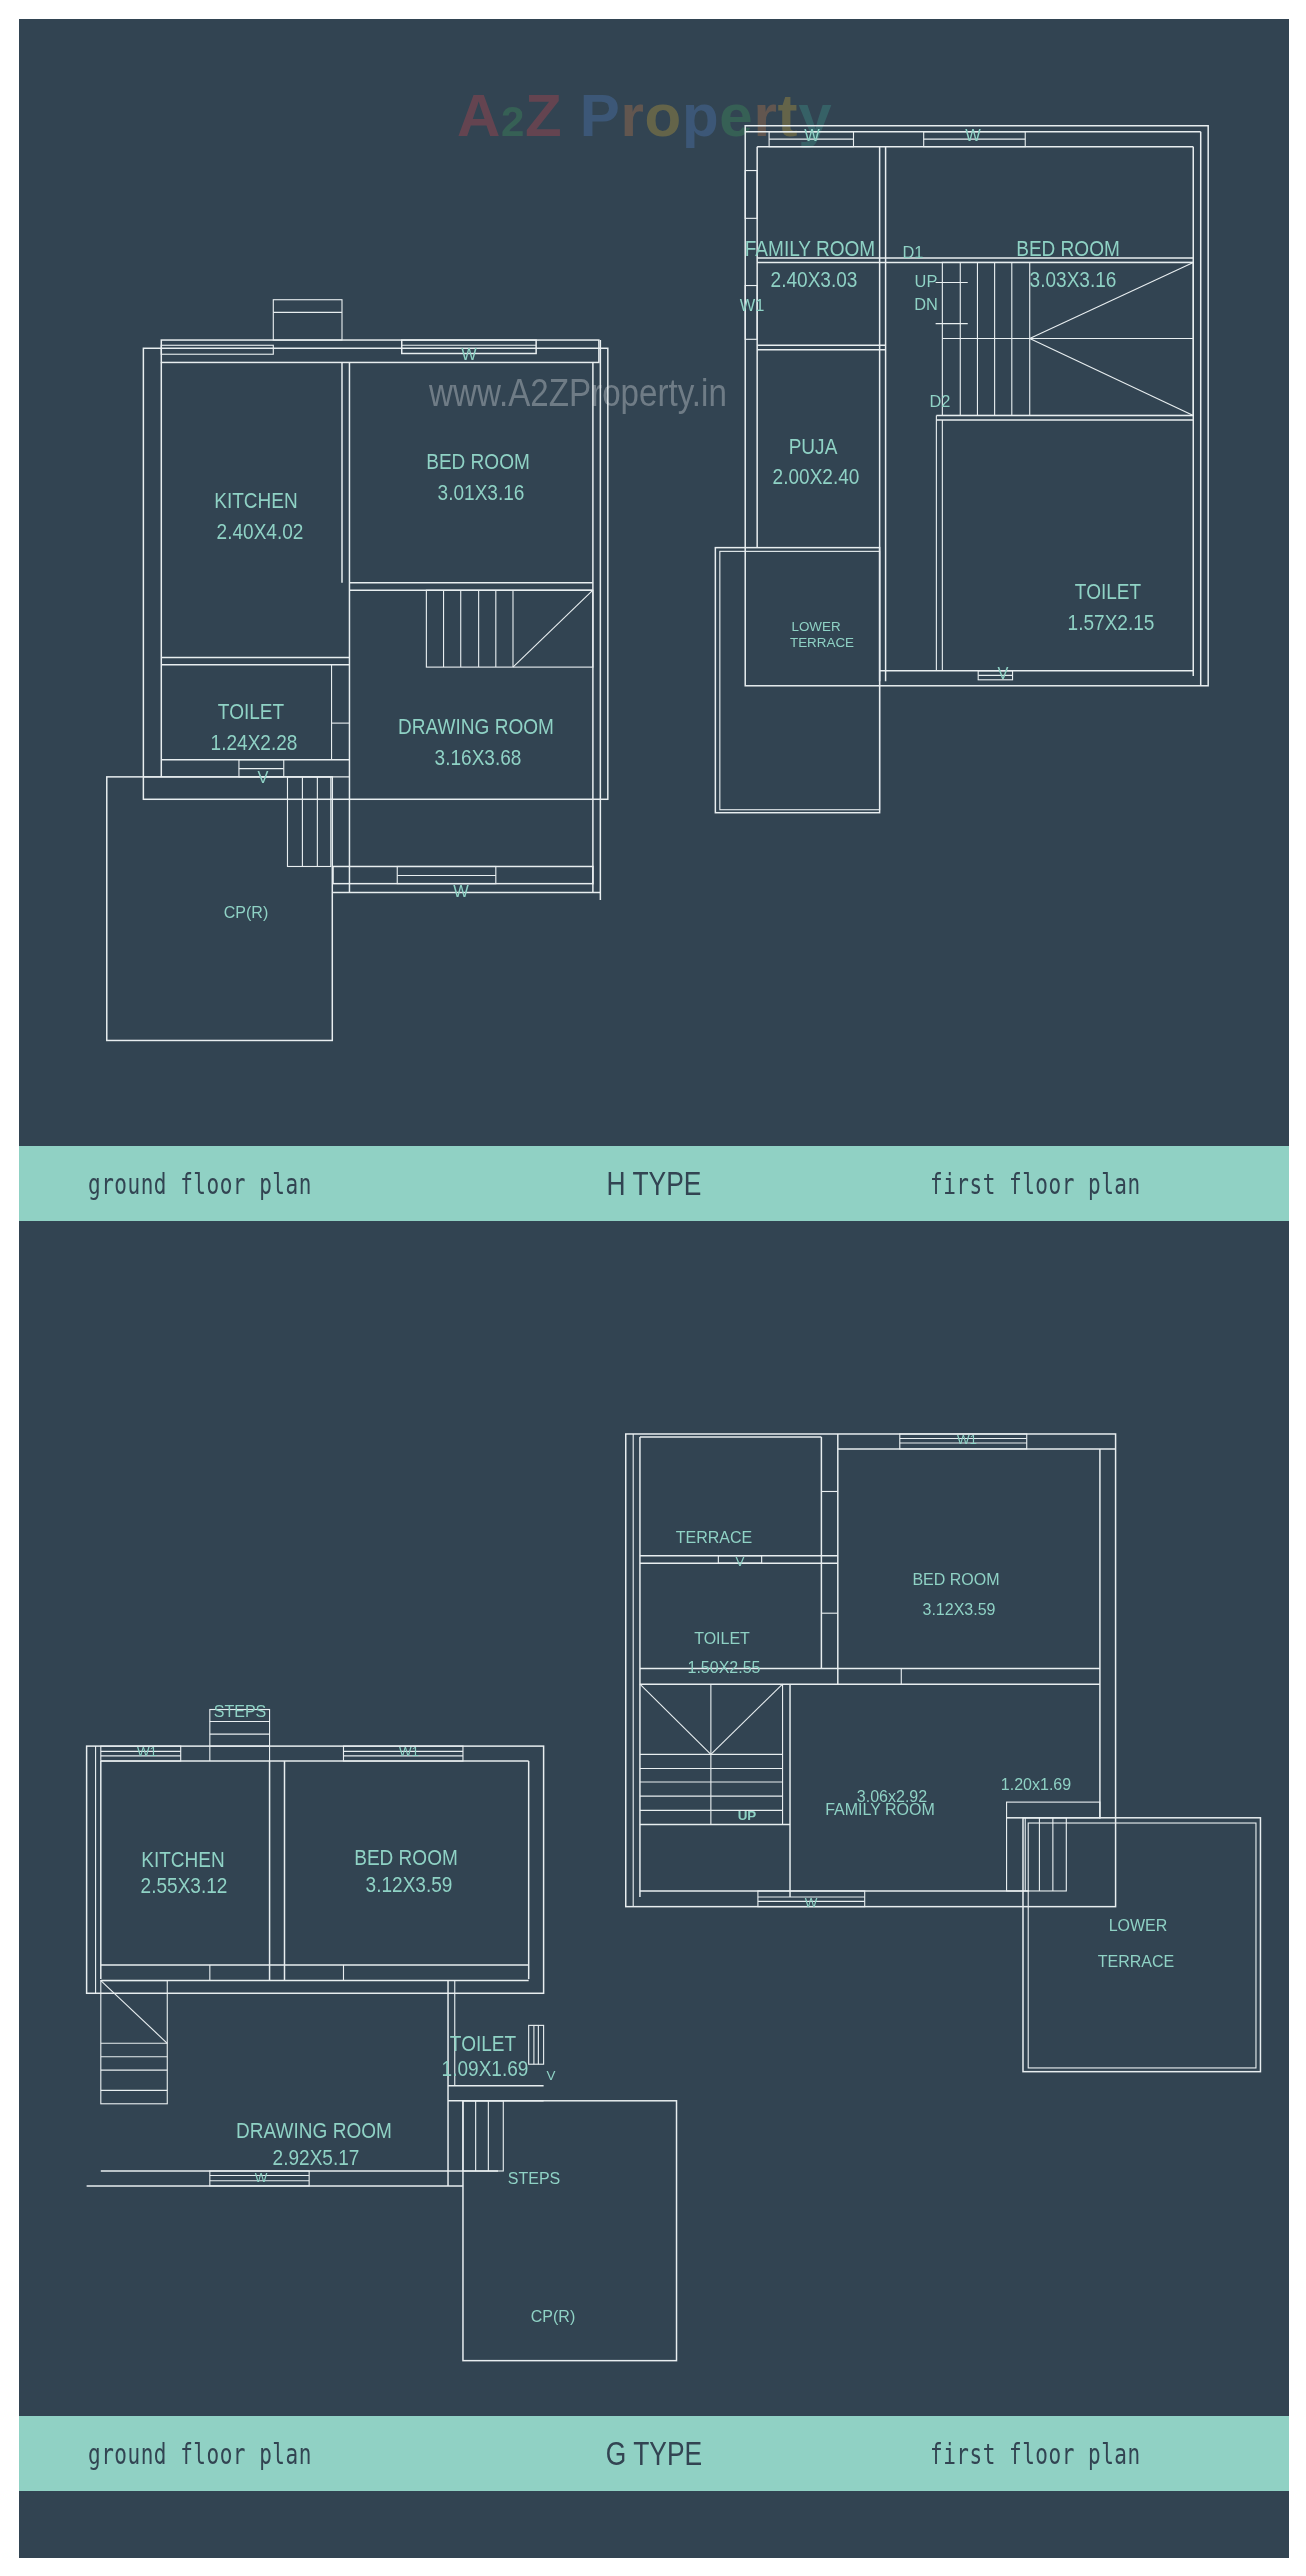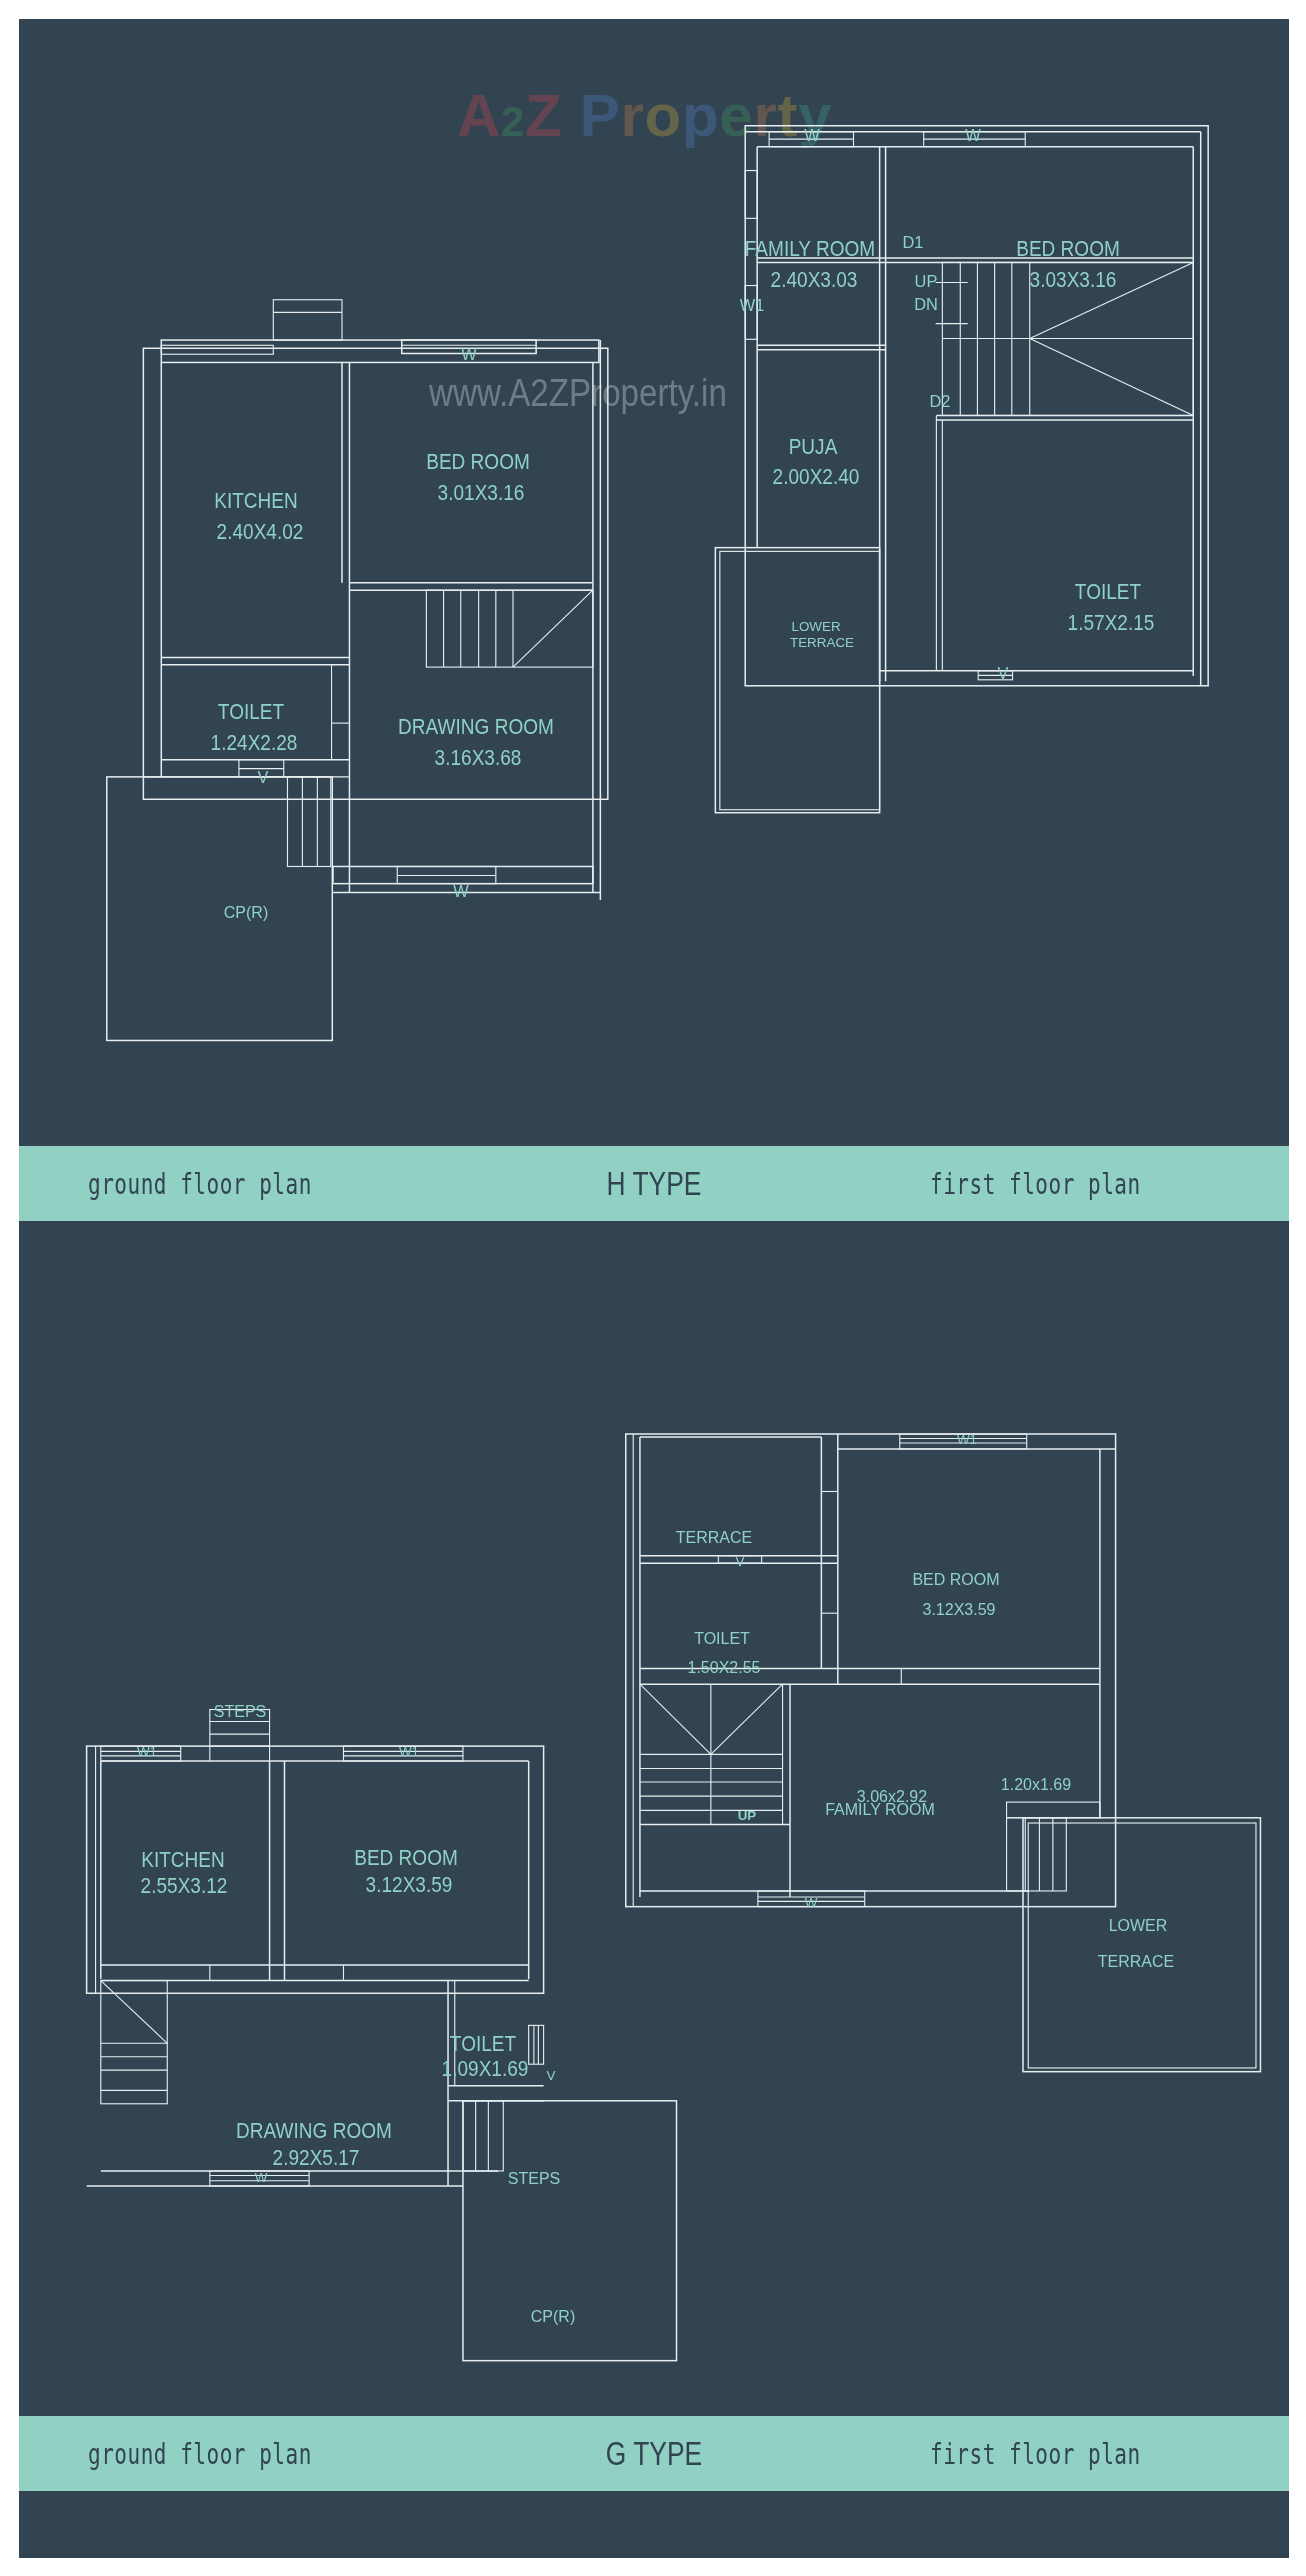--- a/index.html
+++ b/index.html
@@ -247,21 +247,21 @@
   <div class="lbl room-dim" style="left:1073px;top:269px">3.03X3.16</div>
   <div class="lbl room-name" style="left:813px;top:436px">PUJA</div>
   <div class="lbl room-dim" style="left:816px;top:466px">2.00X2.40</div>
   <div class="lbl room-name" style="left:1108px;top:581px">TOILET</div>
   <div class="lbl room-dim" style="left:1111px;top:612px">1.57X2.15</div>
   <div class="lbl xs" style="left:816px;top:620px">LOWER</div>
   <div class="lbl xs" style="left:822px;top:636px">TERRACE</div>
   <div class="lbl mark" style="left:812px;top:127px">W</div>
   <div class="lbl mark" style="left:973px;top:127px">W</div>
   <div class="lbl mark" style="left:752px;top:297px">W1</div>
-  <div class="lbl mark" style="left:913px;top:234px">D1</div>
+  <div class="lbl mark" style="left:913px;top:244px">D1</div>
   <div class="lbl mark" style="left:940px;top:393px">D2</div>
   <div class="lbl mark" style="left:926px;top:273px">UP</div>
   <div class="lbl mark" style="left:926px;top:296px">DN</div>
   <div class="lbl mark" style="left:1003px;top:665px">V</div>
 </div>
 
 <div class="band" style="top:1146px">
   <div class="band-text" style="left:69px">ground floor plan</div>
   <div class="band-title">H TYPE</div>
   <div class="band-text" style="left:911px">first floor plan</div>

